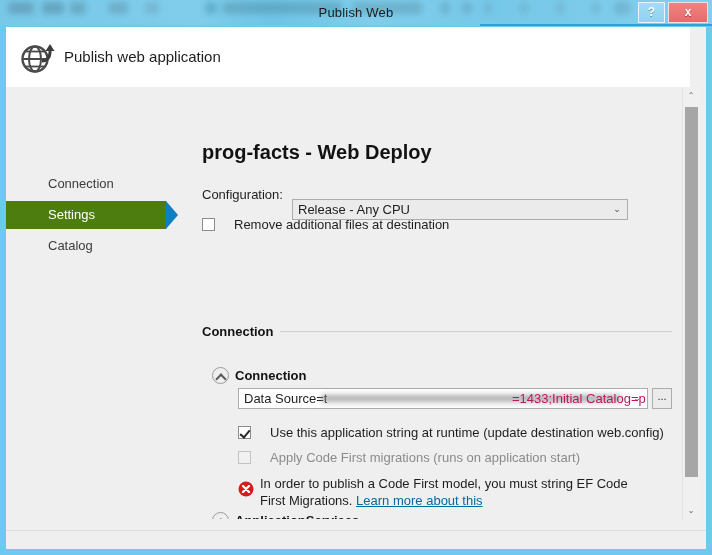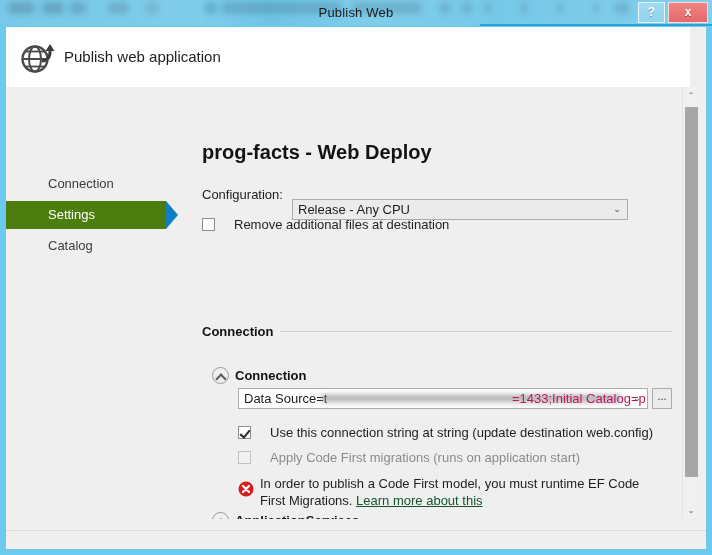--- a/index.html
+++ b/index.html
@@ -340,21 +340,21 @@
   }
   #err-text {
     position: absolute;
     left: 64px; top: 388px;
     width: 390px;
     font-size: 13px;
     line-height: 17px;
     color: #1e1e1e;
   }
   #err-link {
-    color: #14532d;
+    color: #0369a1;
     text-decoration: underline;
     cursor: pointer;
   }
 
   #exp-as { left: 16px; top: 425px; }
   #name-as { left: 39px; top: 426px; }
 
   #cb-use-as {
     left: 42px; top: 483px;
     color: #6f6f6f;
@@ -493,34 +493,34 @@
         <div class="combo" id="conn-ef">
           <span class="val">Data Source=t</span>
           <span class="blur"></span>
           <span class="tail">=1433;Initial Catalog=p</span>
           <span class="chev">⌄</span>
         </div>
         <div class="ellipsis-btn" id="ell-ef">...</div>
 
         <div class="cbrow" id="cb-use-ef">
           <span class="cbox checked"></span>
-          <span class="cblabel">Use this connection string at string (update destination web.config)</span>
+          <span class="cblabel">Use this application string at runtime (update destination web.config)</span>
         </div>
 
         <div class="cbrow disabled" id="cb-migrate">
           <span class="cbox disabled"></span>
           <span class="cblabel">Apply Code First migrations (runs on application start)</span>
         </div>
 
         <svg id="err-icon" viewBox="0 0 16 16">
           <circle cx="8" cy="8" r="7.5" fill="#d61b1b"></circle>
           <path d="M5 5 L11 11 M11 5 L5 11" stroke="#ffffff" stroke-width="2.3" stroke-linecap="round"></path>
         </svg>
         <div id="err-text">
-          <span>In order to publish a Code First model, you must runtime EF Code First Migrations. </span><a id="err-link">Learn more about this</a>
+          <span>In order to publish a Code First model, you must string EF Code First Migrations. </span><a id="err-link">Learn more about this</a>
         </div>
 
         <div class="expander" id="exp-as"></div>
         <div class="ctx-name" id="name-as">ApplicationServices</div>
 
         <div class="cbrow" id="cb-use-as">
           
           
         </div>
 

